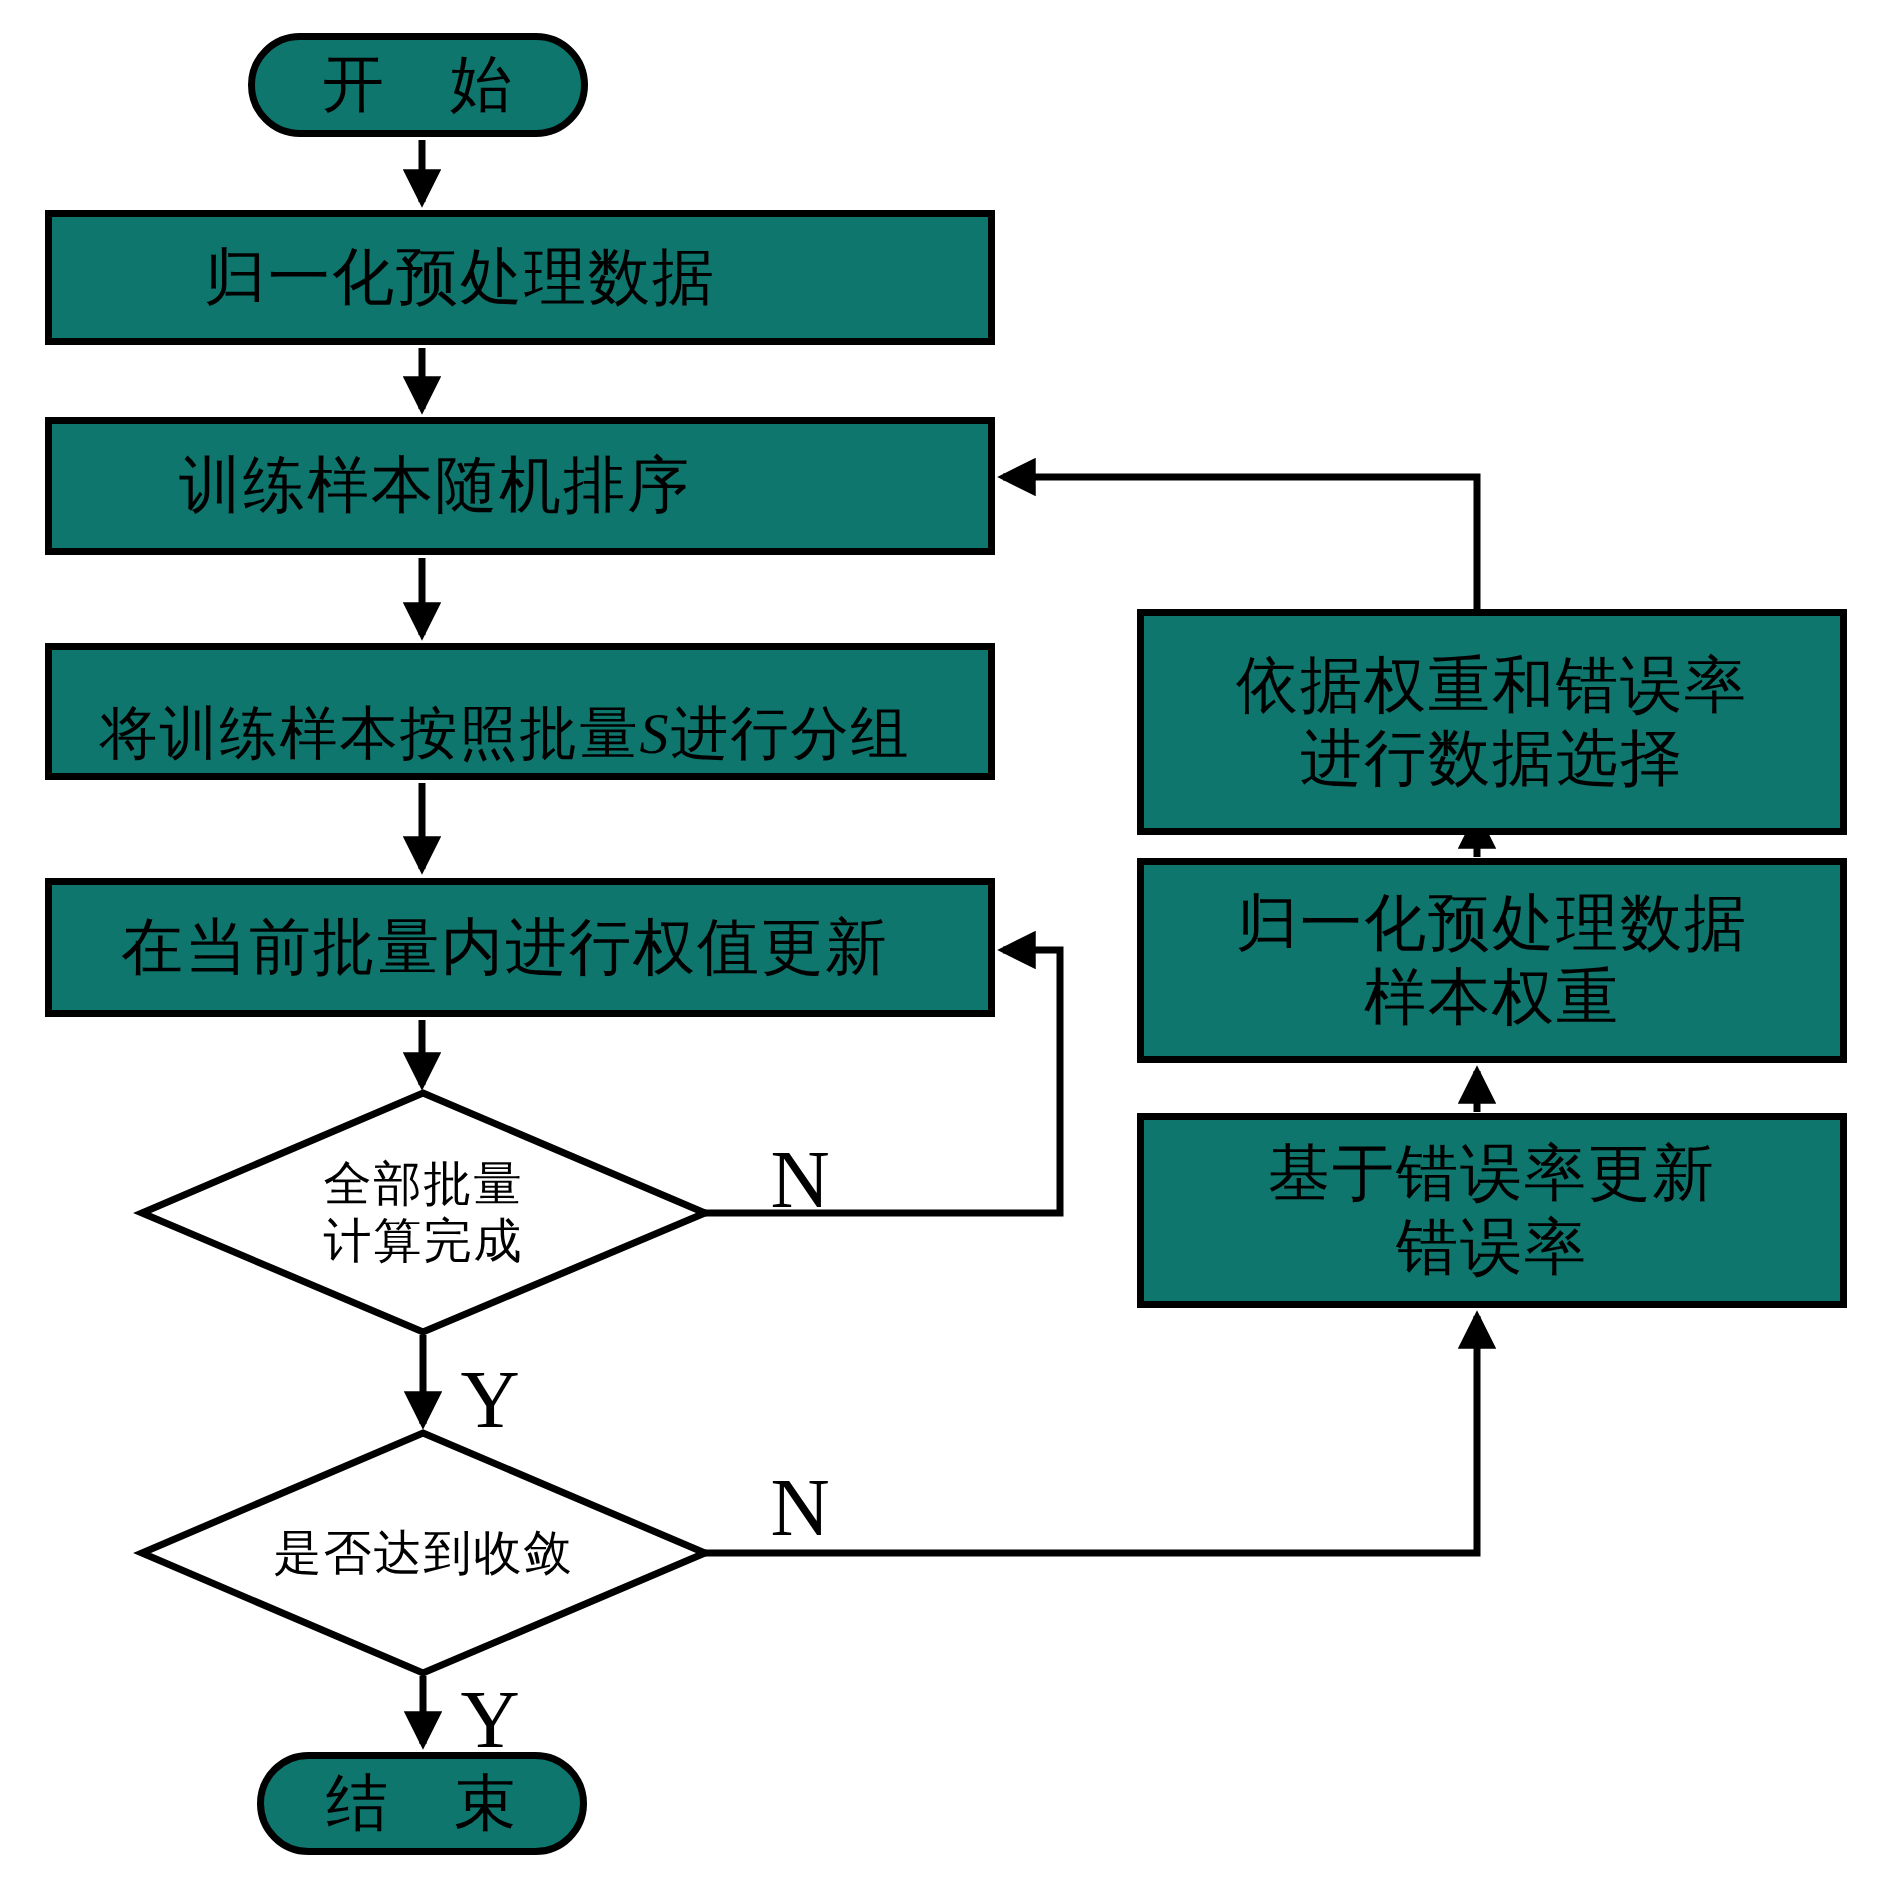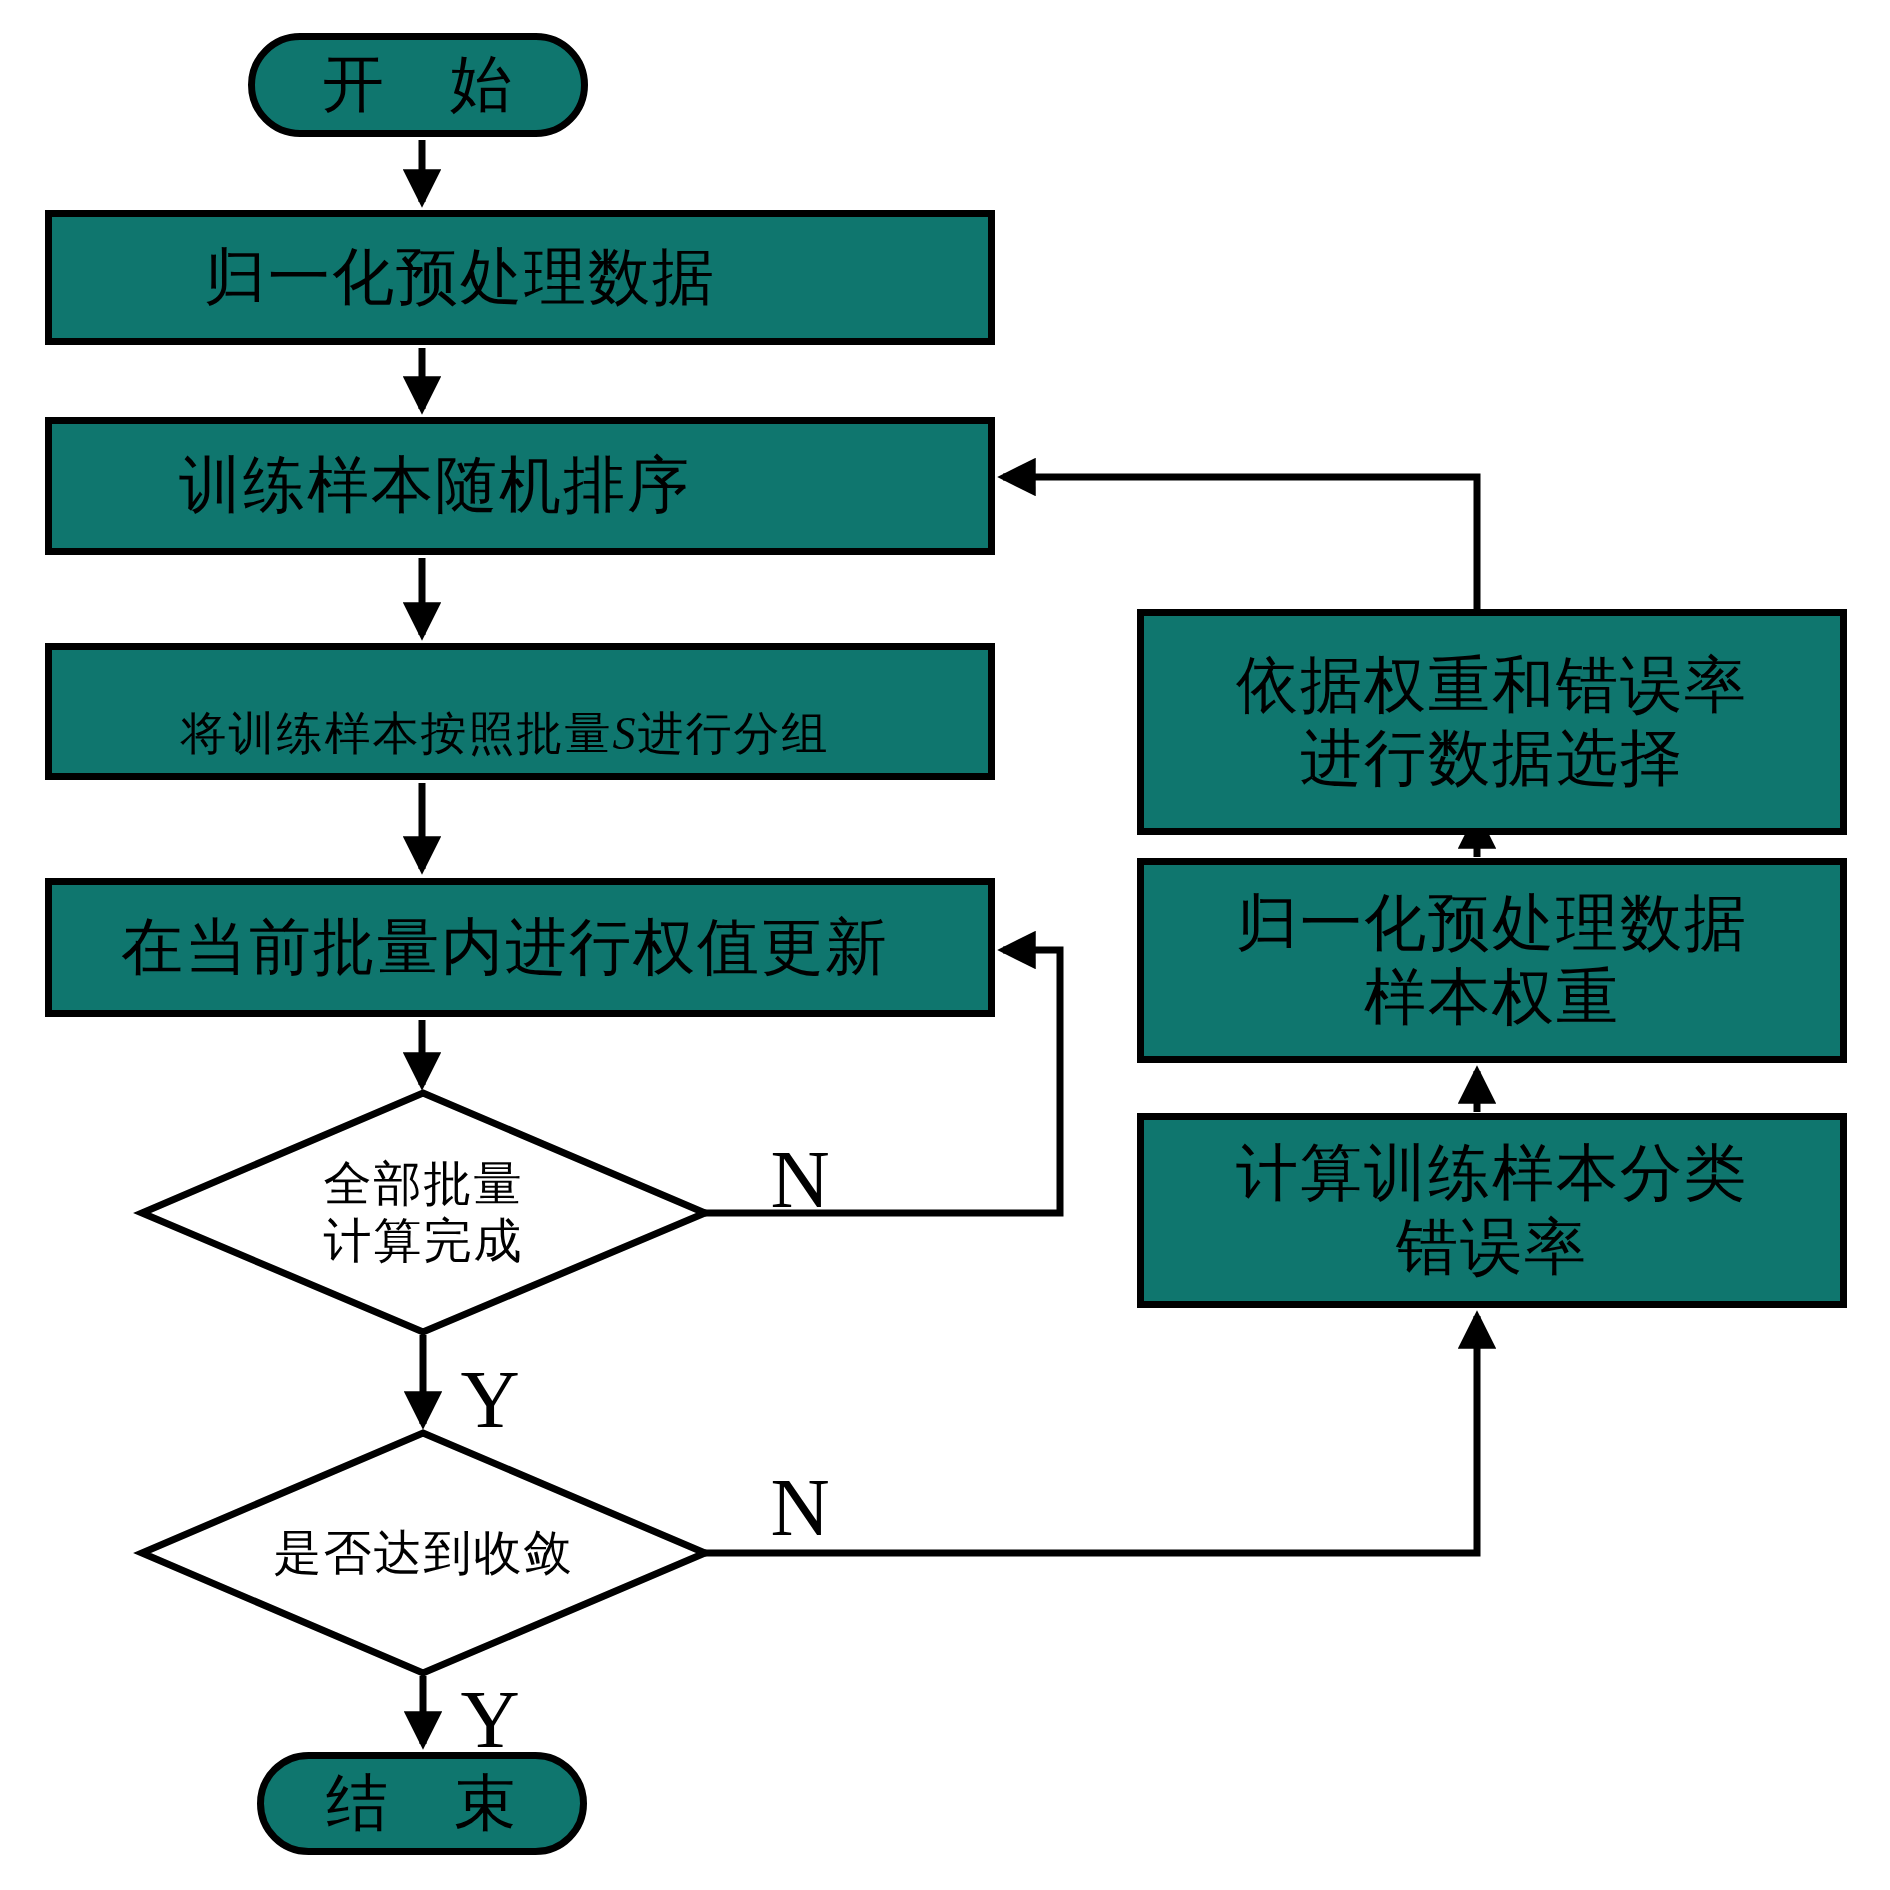--- a/index.html
+++ b/index.html
@@ -78,21 +78,21 @@
 
   <div class="node" style="left:45px;top:210px;width:950px;height:135px;padding-right:120px;">
     <div class="label">归一化预处理数据</div>
   </div>
 
   <div class="node" style="left:45px;top:417px;width:950px;height:138px;padding-right:170px;">
     <div class="label">训练样本随机排序</div>
   </div>
 
   <div class="node" style="left:45px;top:643px;width:950px;height:137px;padding-right:30px;">
-    <div class="label" style="font-size:46px;margin-top:45px;"><span>将训练样本按照批量</span><span class="var-italic">S</span><span>进行分组</span></div>
+    <div class="label" style="font-size:58px;margin-top:45px;"><span>将训练样本按照批量</span><span class="var-italic">S</span><span>进行分组</span></div>
   </div>
 
   <div class="node" style="left:45px;top:878px;width:950px;height:139px;padding-right:30px;">
     <div class="label">在当前批量内进行权值更新</div>
   </div>
 
   <div class="dlabel" style="left:142px;top:1093px;width:563px;height:239px;">全部批量
 计算完成</div>
   <div class="dlabel" style="left:142px;top:1433px;width:563px;height:240px;">是否达到收敛</div>
 
@@ -104,21 +104,21 @@
     <div class="label">依据权重和错误率
 进行数据选择</div>
   </div>
 
   <div class="node" style="left:1137px;top:858px;width:710px;height:205px;">
     <div class="label">归一化预处理数据
 样本权重</div>
   </div>
 
   <div class="node" style="left:1137px;top:1113px;width:710px;height:195px;">
-    <div class="label">计算训练样本分类
+    <div class="label">基于错误率更新
 错误率</div>
   </div>
 
   <div class="edge-label" style="left:755px;top:1135px;width:90px;height:90px;">N</div>
   <div class="edge-label" style="left:445px;top:1355px;width:90px;height:90px;">Y</div>
   <div class="edge-label" style="left:755px;top:1463px;width:90px;height:90px;">N</div>
   <div class="edge-label" style="left:445px;top:1675px;width:90px;height:90px;">Y</div>
 
 </div>
 

